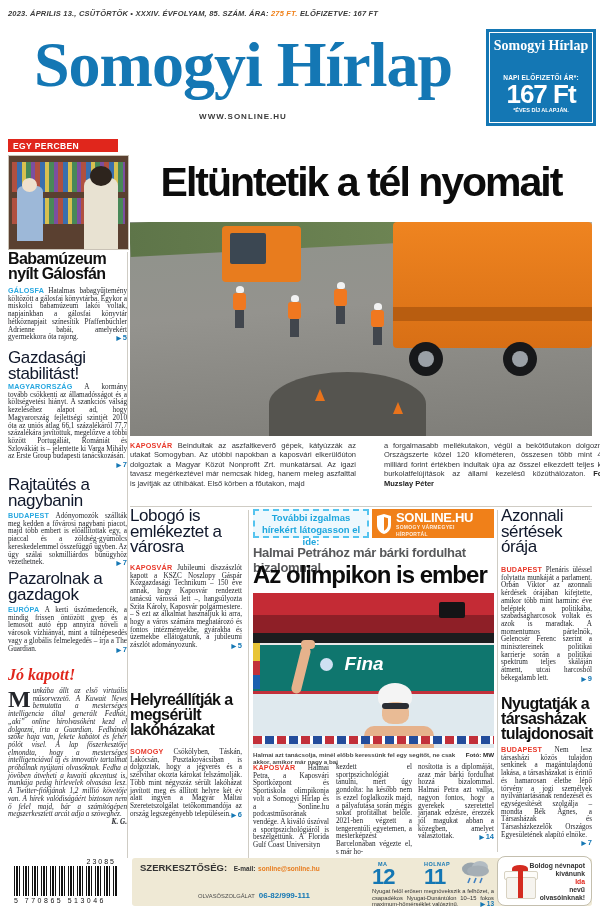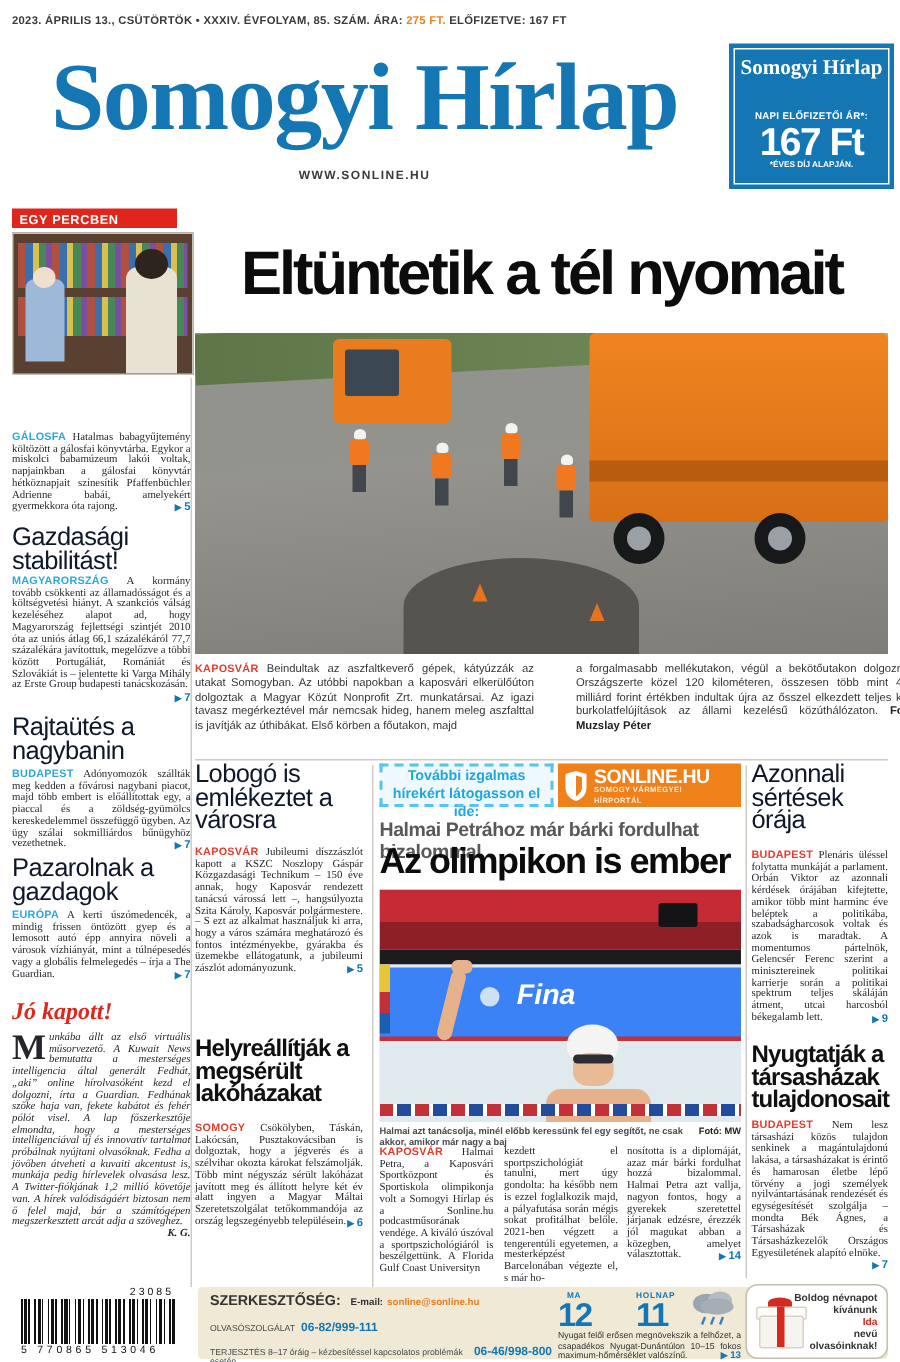--- a/index.html
+++ b/index.html
@@ -1,21 +1,21 @@
 <!DOCTYPE html>
 <html><head>
 <meta charset="utf-8">
 <style>
   html,body{margin:0;padding:0;background:#fff;}
   .page{position:relative;width:600px;height:908px;background:#fff;overflow:hidden;
         font-family:"Liberation Sans",sans-serif;color:#222;}
   .abs{position:absolute;}
 
   
-  .topbar{left:8px;top:9px;width:586px;font-size:7.5px;font-weight:bold;color:#3a3a3a;letter-spacing:.2px;}
+  .topbar{left:8px;top:9px;width:586px;font-size:7.5px;font-weight:bold;color:#3a3a3a;letter-spacing:.2px;font-style:italic;}
   .topbar .price{color:#f08019;}
   .mast-title{left:6px;top:22px;width:474px;text-align:center;font-family:"Liberation Serif",serif;
               font-weight:bold;font-size:64px;color:#1477b4;letter-spacing:-1px;line-height:86px;}
   .mast-url{left:6px;top:112px;width:474px;text-align:center;font-size:8px;font-weight:bold;color:#3a3a3a;letter-spacing:1px;}
   .pricebox{left:486px;top:29px;width:110px;height:97px;background:#1477b4;}
   .pb-inner{position:absolute;inset:3px;border:1px solid #fff;color:#fff;text-align:center;}
   .pb-brand{font-family:"Liberation Serif",serif;font-weight:bold;font-size:14px;margin-top:5px;}
   .pb-label{font-size:6.5px;font-weight:bold;margin-top:20px;letter-spacing:.2px;}
   .pb-price{font-size:26px;font-weight:bold;letter-spacing:-1px;line-height:26px;}
   .pb-note{font-size:5.5px;font-weight:bold;}
@@ -97,21 +97,21 @@
   .so-sub{font-size:5px;font-weight:bold;opacity:.85;letter-spacing:.3px;margin-top:1.5px;}
 
   .oly-kicker{left:253px;top:545px;width:241px;font-size:13px;font-weight:bold;color:#58595b;letter-spacing:-.3px;}
   .oly-head{left:253px;top:561px;width:241px;font-size:24px;font-weight:bold;color:#0c0c0c;letter-spacing:-1px;}
 
   
   .photo-swim{left:253px;top:593px;width:241px;height:155px;background:#dfe9ee;overflow:hidden;}
   .ps-top{position:absolute;left:0;top:0;right:0;height:26%;background:linear-gradient(180deg,#c42b35 0 55%,#8e1f27 55% 100%);}
   .ps-black{position:absolute;left:0;top:26%;right:0;height:6%;background:#1c1c1e;}
   .ps-cam{position:absolute;right:12%;top:6%;width:26px;height:16px;background:#141416;border-radius:2px;}
-  .ps-board{position:absolute;left:0;top:32%;right:0;height:30%;background:#3b82f6;border-bottom:3px solid #c2303a;border-top:2px solid #e8e8e8;}
+  .ps-board{position:absolute;left:0;top:32%;right:0;height:30%;background:#0f766e;border-bottom:3px solid #c2303a;border-top:2px solid #e8e8e8;}
   .ps-fina{position:absolute;left:38%;top:18%;color:#fff;font-weight:bold;font-style:italic;font-size:19px;font-family:"Liberation Sans",sans-serif;}
   .ps-globe{position:absolute;left:28%;top:28%;width:13px;height:13px;border-radius:50%;background:#cfe0f2;}
   .ps-stripe{position:absolute;left:0;top:32%;width:7px;height:30%;background:linear-gradient(180deg,#e8c437 0 40%,#c2303a 40% 70%,#1a5fb0 70% 100%);}
   .ps-arm{position:absolute;left:18%;top:34%;width:10px;height:48px;background:#e6b28c;transform:rotate(14deg);border-radius:5px;}
   .ps-hand{position:absolute;left:20%;top:30%;width:14px;height:9px;background:#e6b28c;border-radius:4px;}
   .ps-cap{position:absolute;left:52%;top:58%;width:34px;height:26px;background:#f4f4f4;border-radius:50% 50% 40% 40%;}
   .ps-face{position:absolute;left:53.5%;top:70%;width:27px;height:22px;background:#e9bb95;border-radius:40%;}
   .ps-goggles{position:absolute;left:53.5%;top:71%;width:27px;height:6px;background:#2a2d33;border-radius:3px;}
   .ps-shoulder{position:absolute;left:46%;top:86%;width:70px;height:22px;background:#e6b28c;border-radius:10px 10px 0 0;}
   .ps-lane{position:absolute;left:0;bottom:4px;right:0;height:8px;
@@ -127,21 +127,21 @@
   .barcode-box{left:8px;top:858px;width:120px;height:48px;background:#fff;}
   .barcode{position:absolute;left:6px;top:8px;width:104px;height:30px;
            background:repeating-linear-gradient(90deg,#111 0 1px,#fff 1px 2px,#111 2px 4px,#fff 4px 5px,#111 5px 6px,#fff 6px 9px);}
   .bc-top{position:absolute;right:10px;top:0;font-size:7px;letter-spacing:2px;color:#111;background:#fff;padding:0 2px;}
   .bc-num{position:absolute;left:4px;bottom:2px;font-size:7px;letter-spacing:2.5px;color:#111;background:#fff;padding:0 2px;}
 
   .office{left:140px;top:862px;width:228px;}
   .office-line1{font-size:9.5px;font-weight:bold;color:#333;}
   .office-line1 .elabel{font-size:6.5px;margin-left:4px;}
   .office-line1 .email{font-size:6.5px;color:#e87c1e;}
-  .office-row{display:flex;justify-content:flex-start;align-items:baseline;margin-top:7px;}
+  .office-row{display:flex;justify-content:center;align-items:baseline;margin-top:18px;}
   .office-row .lbl{font-size:5.8px;color:#4a4a4a;}
   .office-row .tel{font-size:8px;font-weight:bold;color:#1477b4;white-space:nowrap;margin-left:4px;}
 
   .wx-label{font-size:5.5px;font-weight:bold;color:#1477b4;letter-spacing:.5px;}
   .wx-num{font-size:22px;font-weight:bold;color:#1477b4;line-height:20px;letter-spacing:-1px;}
   .wx-today-l{left:378px;top:861px;}
   .wx-today{left:372px;top:867px;}
   .wx-tom-l{left:424px;top:861px;}
   .wx-tom{left:424px;top:867px;}
   .wx-icon{left:458px;top:858px;width:34px;height:28px;}
@@ -240,20 +240,21 @@
   <div class="abs redbanner">EGY PERCBEN</div>
   <div class="abs photo-side">
     <div class="sp-shelf s1"></div>
     <div class="sp-shelf s2"></div>
     <div class="sp-doll"></div>
     <div class="sp-dollhead"></div>
     <div class="sp-person"></div>
     <div class="sp-hair"></div>
   </div>
 
+  <div class="abs sb-art h-bold" style="top:251px;">Babamúzeum nyílt Gálosfán</div>
   <div class="abs sb-art body" style="top:287px;">
     <span class="tag cyan">GÁLOSFA</span>
     <span>Hatalmas babagyűjtemény költözött a gálosfai könyvtárba. Egykor a miskolci babamúzeum lakói voltak, napjainkban a gálosfai könyvtár hétköznapjait színesítik Pfaffenbüchler Adrienne babái, amelyekért gyermekkora óta rajong.</span>
     <span class="more">5</span>
   </div>
 
   <div class="abs sb-art h-reg" style="top:350px;">Gazdasági stabilitást!</div>
   <div class="abs sb-art body" style="top:383px;">
     <span class="tag cyan">MAGYARORSZÁG</span>
     <span>A kormány tovább csökkenti az államadósságot és a költségvetési hiányt. A szankciós válság kezeléséhez alapot ad, hogy Magyarország fejlettségi szintjét 2010 óta az uniós átlag 66,1 százalékáról 77,7 százalékára javítottuk, megelőzve a többi között Portugáliát, Romániát és Szlovákiát is – jelentette ki Varga Mihály az Erste Group budapesti tanácskozásán.</span>

